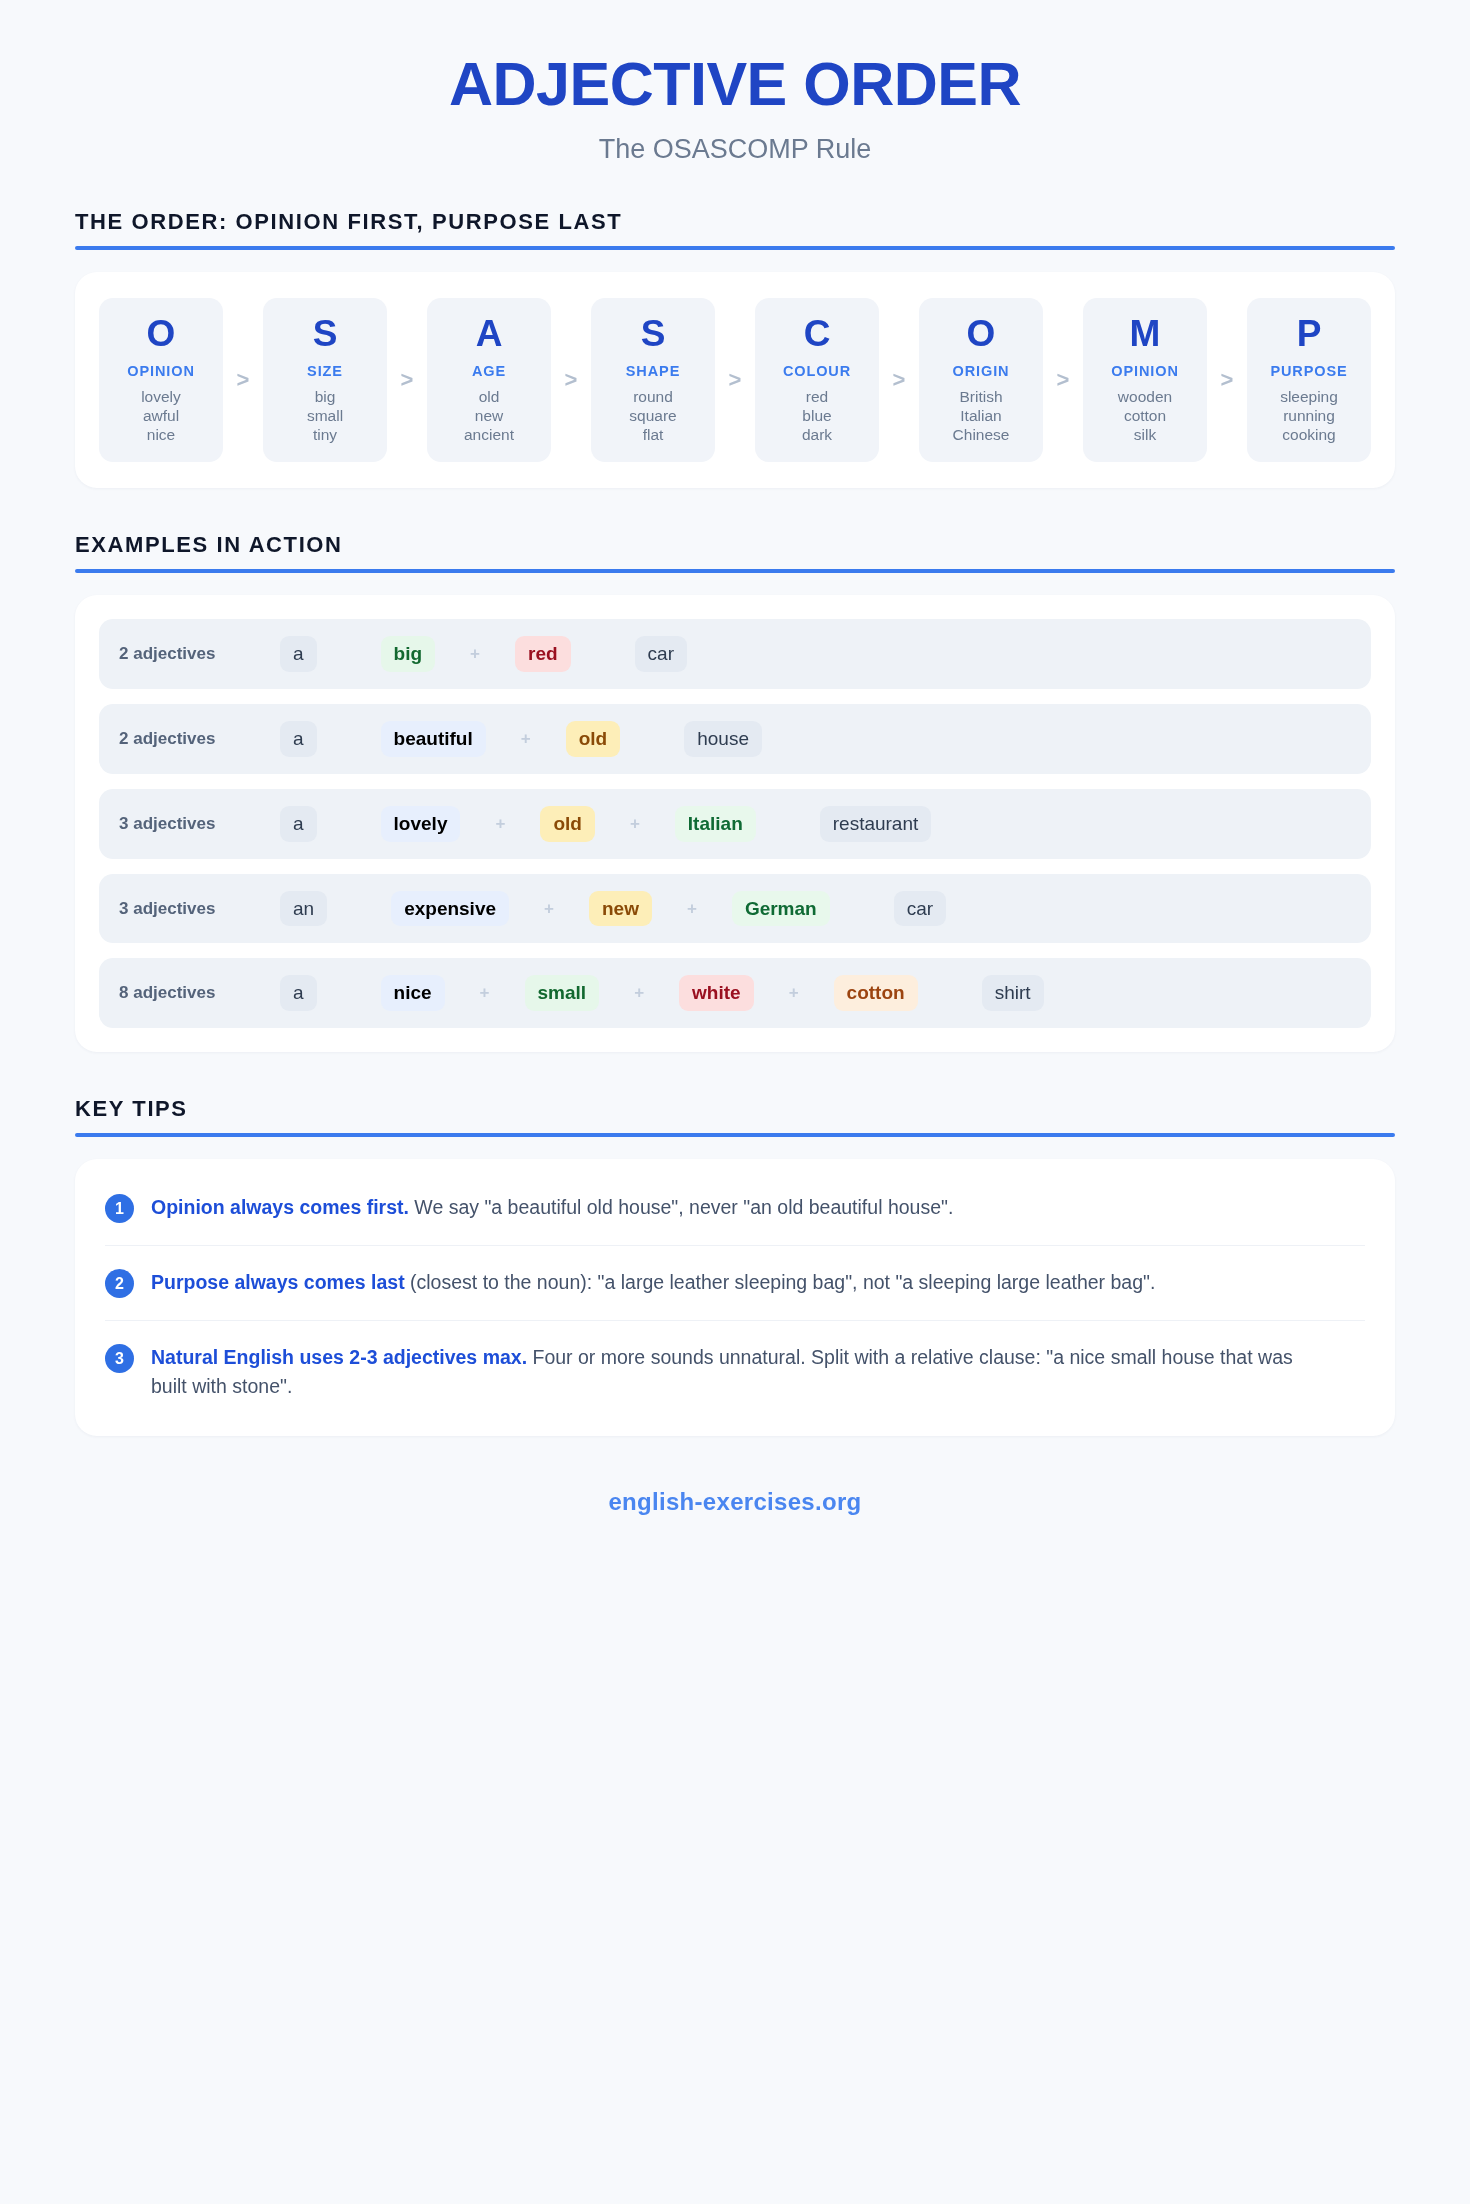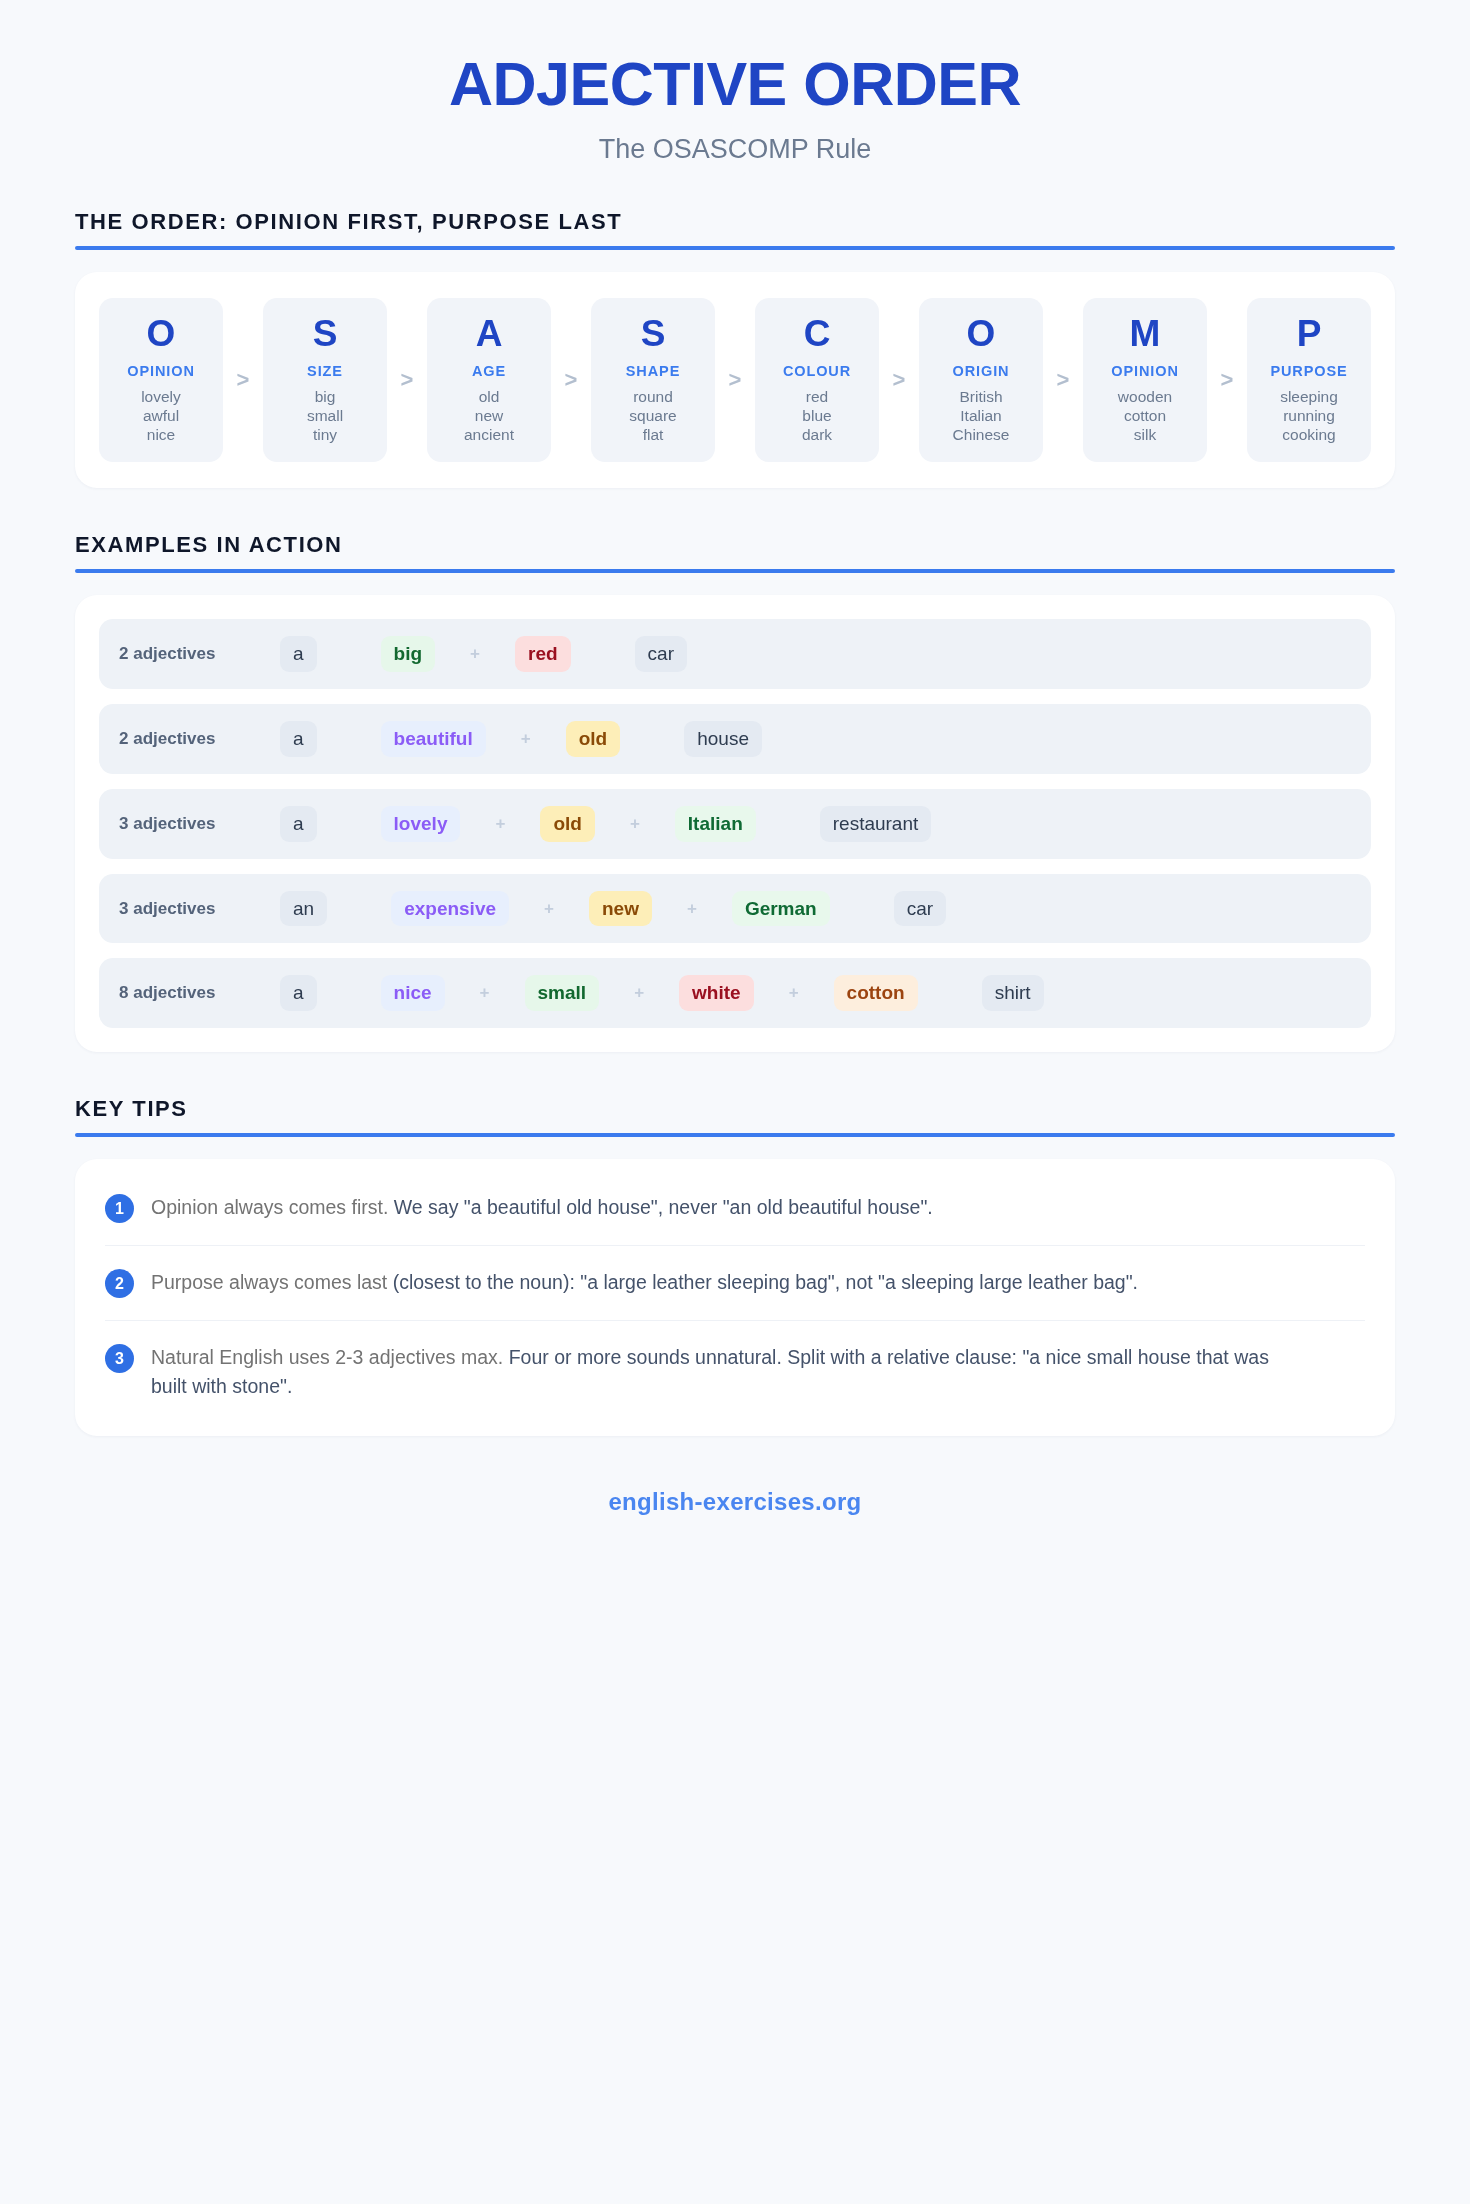--- a/index.html
+++ b/index.html
@@ -140,21 +140,21 @@
     border-radius: 9px;
     font-size: 19px;
     font-weight: 700;
     line-height: 1.25;
   }
   .chip.article, .chip.noun {
     background: #e4eaf2;
     color: #2e3c50;
     font-weight: 400;
   }
-  .chip.opinion  { background: #e7effd; color: #8b5cf6; }
+  .chip.opinion  { background: #e7effd; color: #000000; }
   .chip.size     { background: #e6f7ea; color: #12682f; }
   .chip.age      { background: #fdeeb8; color: #8a4a07; }
   .chip.colour   { background: #fcdede; color: #9a1020; }
   .chip.origin   { background: #e8f8ec; color: #0f6a34; }
   .chip.material { background: #fdeedd; color: #9c4410; }
   .plus {
     display: inline-block;
     padding: 0 7px;
     font-size: 17px;
     font-weight: 700;
@@ -192,22 +192,22 @@
     margin-right: 17px;
     margin-top: 1px;
   }
   .tip-text {
     font-size: 19.5px;
     line-height: 1.5;
     color: #44526a;
     max-width: 1150px;
   }
   .tip-lead {
-    font-weight: 400;
-    color: #737373;
+    font-weight: 700;
+    color: #1d4ed8;
   }
 
   
   .footer {
     margin-top: 52px;
     text-align: center;
     font-size: 24px;
     font-weight: 700;
     letter-spacing: 0.3px;
     color: #4a86f0;

